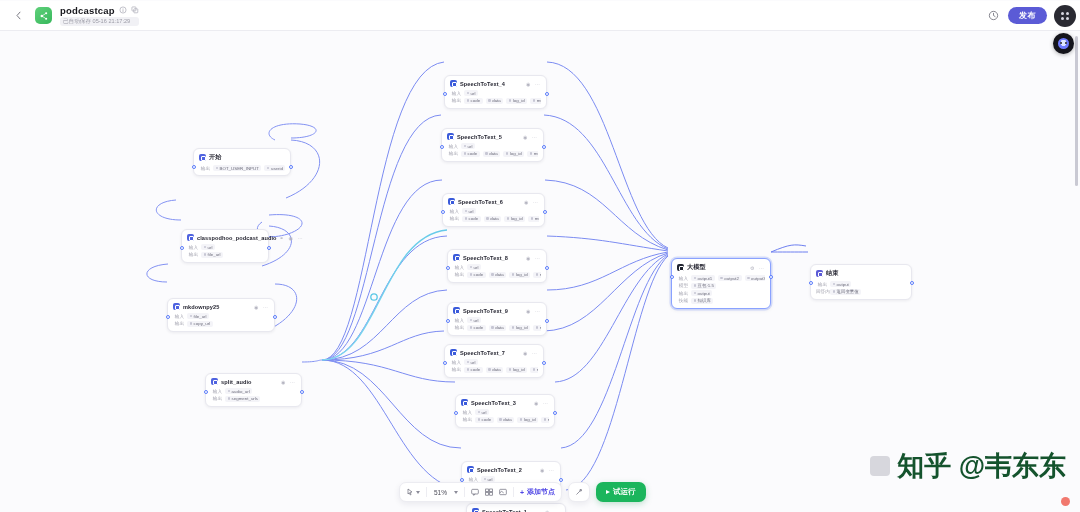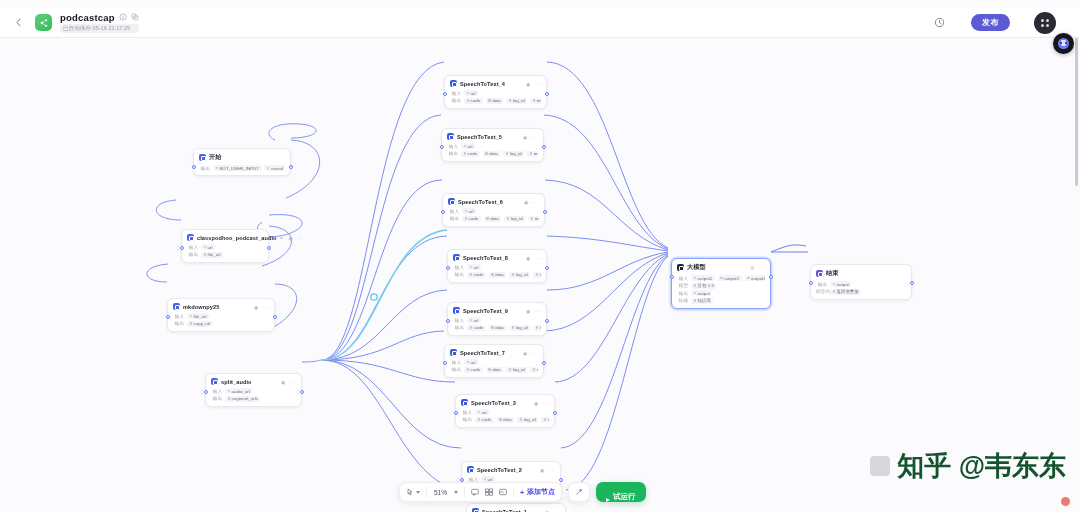--- a/index.html
+++ b/index.html
@@ -6,42 +6,42 @@
   html,body { width:1080px; height:512px; overflow:hidden; }
   body {
     font-family: "Liberation Sans", "DejaVu Sans", sans-serif;
     background:#f7f7fa; color:#1d1d1f;
     -webkit-font-smoothing: antialiased;
   }
   #app { position:relative; width:1080px; height:512px; overflow:hidden; background:#fbfbfd; }
 
   
   .topbar {
-    position:absolute; left:0; top:8px; width:1080px; height:30px;
+    position:absolute; left:0; top:1px; width:1080px; height:30px;
     background:#ffffff; border-bottom:1px solid #ececf1;
     display:flex; align-items:center; z-index:40;
   }
   .back-btn {
     width:18px; height:18px; margin-left:9px; display:flex; align-items:center; justify-content:center;
     color:#6b6b76; font-size:12px; line-height:1; cursor:pointer; border-radius:4px;
   }
   .app-logo {
     width:17px; height:17px; margin-left:8px; border-radius:5px;
     background:linear-gradient(140deg,#5fd07a,#37b85c);
     display:flex; align-items:center; justify-content:center;
   }
   .title-wrap { margin-left:8px; display:flex; flex-direction:column; justify-content:center; }
   .title-row { display:flex; align-items:center; gap:4px; }
   .app-title { font-size:9.5px; font-weight:700; color:#17171c; letter-spacing:.2px; }
   .title-ic { width:8px; height:8px; color:#9a9aa6; display:inline-block; }
   .save-info {
     margin-top:1px; font-size:5.6px; color:#9b9ba6; background:#f1f1f5;
     border-radius:3px; padding:0.5px 3px; line-height:1.5; white-space:nowrap;
   }
-  .top-right { margin-left:auto; display:flex; align-items:center; gap:24px; padding-right:24px; }
+  .top-right { margin-left:auto; display:flex; align-items:center; gap:7px; padding-right:4px; }
   .icon-btn { width:15px; height:15px; display:flex; align-items:center; justify-content:center; color:#70707c; cursor:pointer; }
   .publish-btn {
     background:#5b5bd6; color:#fff; font-size:8px; font-weight:700;
     border-radius:9px; padding:0 11px; height:17px; display:flex; align-items:center;
     justify-content:center; cursor:pointer; letter-spacing:.5px;
   }
   .avatar-dark {
     width:22px; height:22px; border-radius:50%; background:#2a2a32;
     display:flex; align-items:center; justify-content:center; cursor:pointer;
   }
@@ -113,21 +113,21 @@
     height:20px; background:#ffffff; border:1px solid #ececf1; border-radius:7px;
     display:flex; align-items:center; padding:0 6px; gap:6px; box-shadow:0 2px 6px rgba(30,30,60,.08);
   }
   .tb-item { display:flex; align-items:center; gap:2px; color:#5c5c68; font-size:6.5px; cursor:pointer; }
   .tb-ic { width:8px; height:8px; display:inline-block; color:#646472; }
   .tb-sep { width:1px; height:10px; background:#ededf2; }
   .zoom-val { font-size:6.5px; color:#4b4b57; width:15px; text-align:center; }
   .caret { width:0;height:0;border-left:2.5px solid transparent;border-right:2.5px solid transparent;border-top:3px solid #8c8c99; }
   .add-node { display:flex; align-items:center; gap:3px; color:#4f46e5; font-size:7px; font-weight:700; cursor:pointer; }
   .run-btn {
-    height:20px; background:#1bb55c; color:#fff; border-radius:7px; display:flex; align-items:flex-end;
+    height:20px; background:#1bb55c; color:#fff; border-radius:7px; display:flex; align-items:center;
     gap:3px; padding:0 10px; font-size:7.5px; font-weight:700; cursor:pointer; box-shadow:0 2px 6px rgba(20,140,70,.25);
   }
   .tri { width:0;height:0;border-left:4px solid #fff;border-top:2.5px solid transparent;border-bottom:2.5px solid transparent; }
 
   
   .watermark {
     position:absolute; right:14px; bottom:28px; display:flex; align-items:center; gap:7px;
     color:#14532d; font-size:27px; font-weight:700; z-index:5; user-select:none; white-space:nowrap;
   }
   .wm-badge { width:20px; height:20px; border-radius:4px; background:#d7d7dd; }

